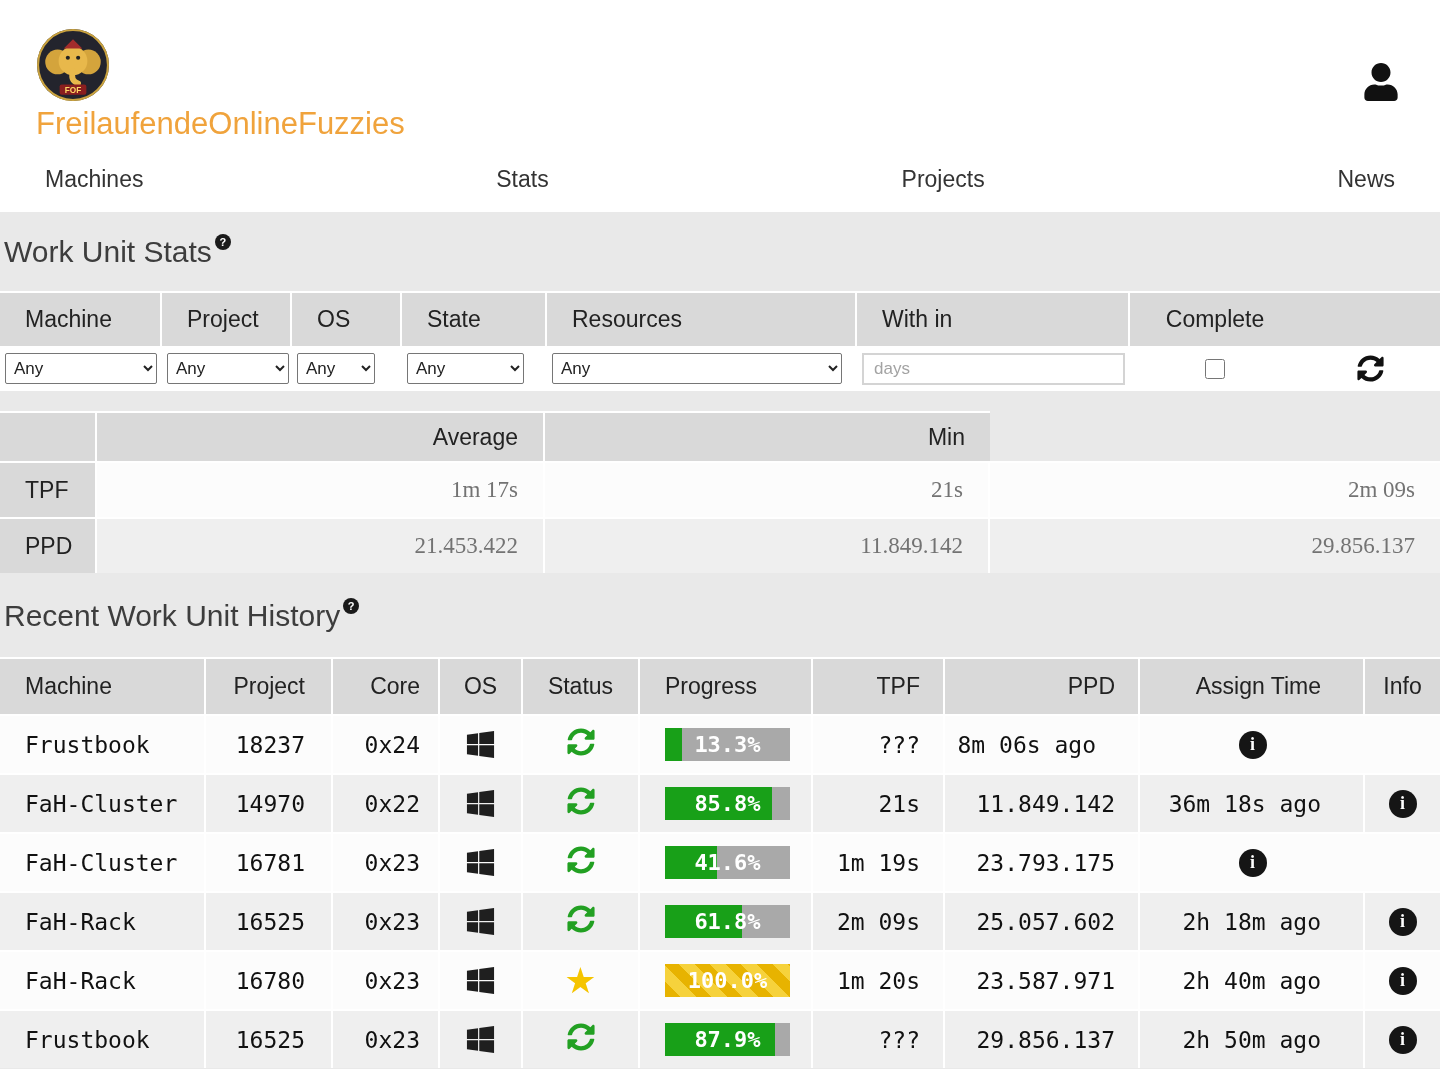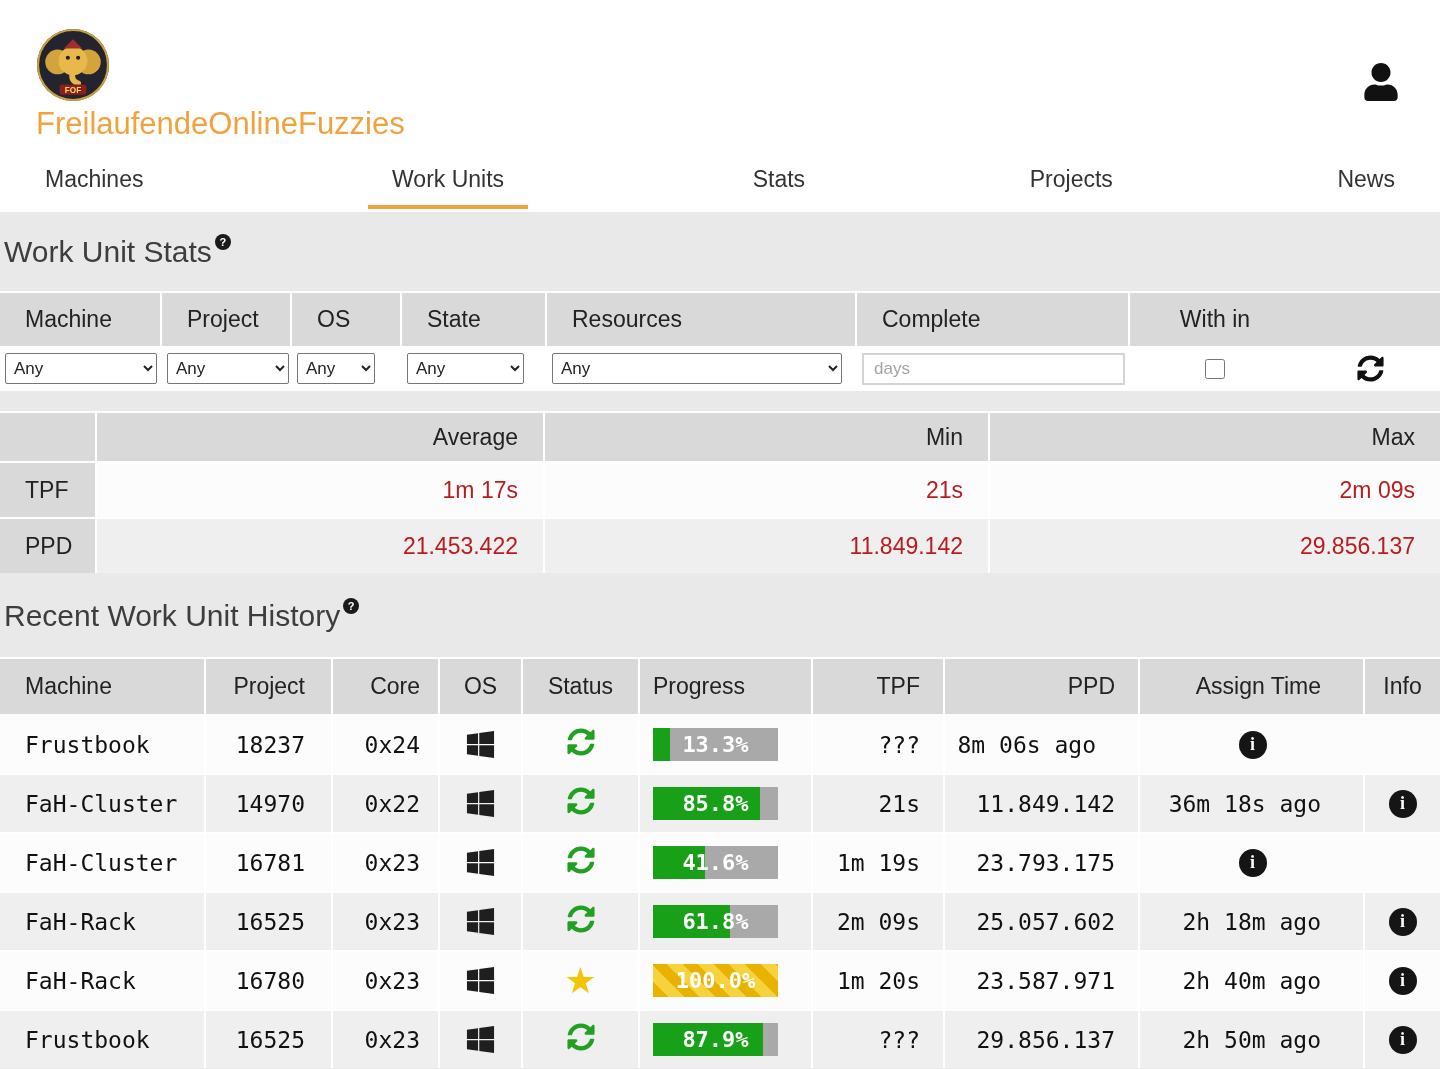--- a/index.html
+++ b/index.html
@@ -45,34 +45,34 @@
   
   .summary{margin-top:20px}
   .srow{display:grid;grid-template-columns:97px 448px 445px 450px;width:1440px}
   .srow.shead{height:50px}
   .srow.data{height:56px}
   .scell{display:flex;align-items:center;font-size:23px;border-right:2px solid #fff;border-top:2px solid #fff}
   .scell:last-child{border-right:none}
   .scell.hd{justify-content:flex-end;padding-right:25px;background:var(--header-gray,#d9d9d9);color:#222}
   .scell.corner{background:var(--header-gray,#d9d9d9)}
   .scell.lbl{background:var(--header-gray,#d9d9d9);padding-left:25px;color:#222}
-  .scell.val{justify-content:flex-end;padding-right:25px;font-family:Liberation Sans, sans-serif;color:#b91c1c;background:#fcfcfc}
+  .scell.val{justify-content:flex-end;padding-right:25px;font-family:Liberation Serif, serif;color:#737373;background:#fcfcfc}
   .srow.alt .scell.val{background:#efefef}
 
   
   .hrow{display:grid;grid-template-columns:206px 127px 107px 83px 117px 173px 132px 195px 225px 75px;width:1440px}
   .hhead{height:57px;background:var(--header-gray,#d9d9d9);border-top:2px solid #fff}
   .hcell{display:flex;align-items:center;font-size:23px;border-right:2px solid #fff}
   .hcell:last-child{border-right:none}
   .hhead .hcell{color:#222}
   .hcell.c1{padding-left:25px}
   .hcell.c2{justify-content:flex-end;padding-right:26px}
   .hcell.c3{justify-content:flex-end;padding-right:18px}
   .hcell.c4,.hcell.c5,.hcell.c10{justify-content:center}
-  .hcell.c6{padding-left:13px}
+  .hcell.c6{padding-left:25px}
   .hcell.c7,.hcell.c8{justify-content:flex-end;padding-right:23px}
   .hcell.c9{justify-content:flex-end;padding-right:42px}
   .hdata{height:59px;border-top:2px solid #fff;background:#fcfcfc}
   .hdata.alt{background:#efefef}
   .hdata .hcell{font-family:"DejaVu Sans Mono",monospace;color:#111}
   .win-icon{width:31px;height:31px;fill:#1f1f1f}
   .sync-icon svg{width:28px;height:28px;fill:var(--status-green,#22a022)}
   .star-icon{font-size:36px;color:var(--star-yellow,#f5c400);line-height:1;font-family:"DejaVu Sans",sans-serif}
   .status-cell .star-icon{display:none}
   .status-cell.status-finished .star-icon{display:block}
@@ -104,40 +104,39 @@
   <button class="user-btn">
     <svg viewBox="0 0 448 512">
         <path d="M224 256c70.7 0 128-57.3 128-128S294.7 0 224 0 96 57.3 96 128s57.3 128 128 128zm89.6 32h-16.7c-22.2 10.2-46.9 16-72.9 16s-50.6-5.8-72.9-16h-16.7C60.2 288 0 348.2 0 422.4V464c0 26.5 21.5 48 48 48h352c26.5 0 48-21.5 48-48v-41.6c0-74.2-60.2-134.4-134.4-134.4z"></path>
       </svg>
   </button>
   <div class="site-title">FreilaufendeOnlineFuzzies</div>
 </div>
 
 <nav class="nav">
   <a class="tab">Machines</a>
-  <a class="tab active">Work Units</a>
   <a class="tab">Stats</a>
   <a class="tab">Projects</a>
   <a class="tab">News</a>
 </nav>
 
 <div class="main">
 
   <h2 class="section-heading">
     <span>Work Unit Stats</span><span class="help">?</span>
   </h2>
 
   <div class="frow fhead">
     <div class="fcell">Machine</div>
     <div class="fcell">Project</div>
     <div class="fcell">OS</div>
     <div class="fcell">State</div>
     <div class="fcell">Resources</div>
+    <div class="fcell">With in</div>
     <div class="fcell">Complete</div>
-    <div class="fcell">With in</div>
   </div>
 
   <div class="frow fctrl">
     <div class="fcell">
         <select class="sel-machine"><option>Any</option></select>
       </div>
     <div class="fcell">
         <select class="sel-project"><option>Any</option></select>
       </div>
     <div class="fcell">
@@ -162,21 +161,20 @@
           </svg>
       </button>
     </div>
   </div>
 
   <div class="summary">
     <div class="srow shead">
       <div class="scell corner"></div>
       <div class="scell hd">Average</div>
       <div class="scell hd">Min</div>
-      <div class="scell hd">Max</div>
     </div>
     <div class="srow data">
       <div class="scell lbl">TPF</div>
       <div class="scell val">1m 17s</div>
       <div class="scell val">21s</div>
       <div class="scell val">2m 09s</div>
     </div>
     <div class="srow data alt">
       <div class="scell lbl">PPD</div>
       <div class="scell val">21.453.422</div>

